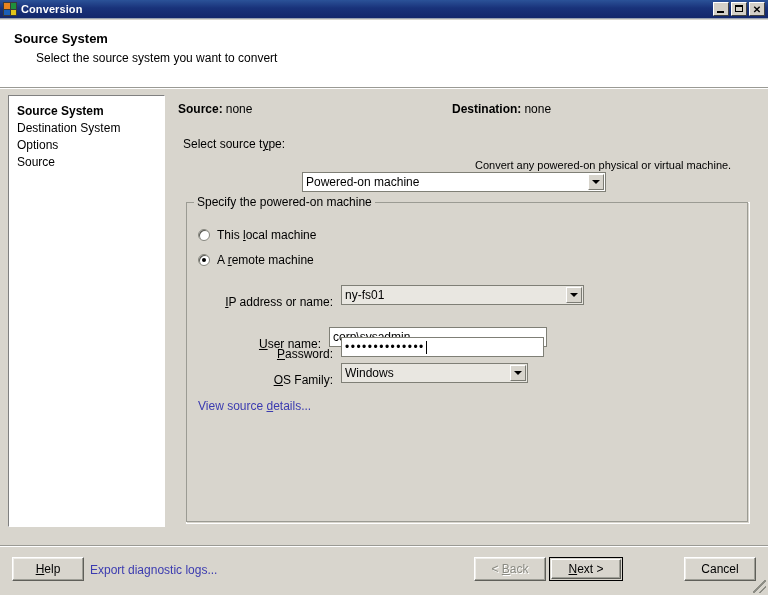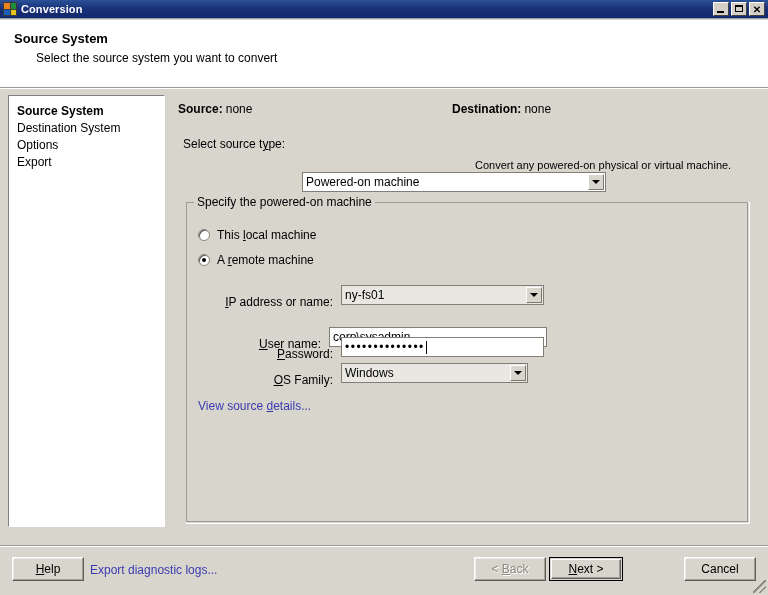--- a/index.html
+++ b/index.html
@@ -492,21 +492,21 @@
   </div>
   <div class="header-rule"></div>
   <div class="header-rule2"></div>
 
   <div class="body-area">
 
     <div class="sidebar">
       <div class="sidebar-item current">Source System</div>
       <div class="sidebar-item">Destination System</div>
       <div class="sidebar-item">Options</div>
-      <div class="sidebar-item">Export</div>
+      <div class="sidebar-item">Source</div>
     </div>
 
     <div class="content">
 
       <div class="srcdest-row">
         <div class="srcdest-src">
           <span class="sd-label">Source:</span>
           <span class="sd-value">none</span>
         </div>
         <div class="srcdest-dst">
@@ -538,21 +538,21 @@
         <div class="radio-row r2">
           <span class="rb checked"></span>
           <span>A <span class="u">r</span>emote machine</span>
         </div>
 
         <div class="field-row fr-ip">
           <span class="lbl-col">
             <span class="field-label"><span class="u">I</span>P address or name:</span>
           </span>
           <span class="ctl-col">
-            <span class="combo gray" style="display:flex;width:203px;text-align:center;">
+            <span class="combo gray" style="display:flex;width:243px;text-align:center;">
               <span>ny-fs01</span>
               <span class="arrowbtn">
                   <span class="caret"></span>
                 </span>
             </span>
           </span>
         </div>
 
         <div class="field-row fr-user">
           <span class="lbl-col">

